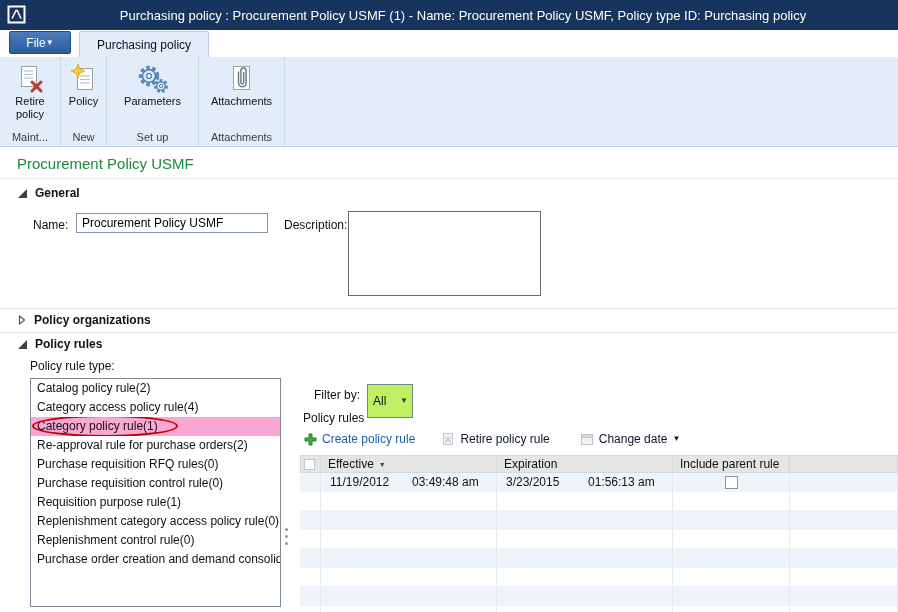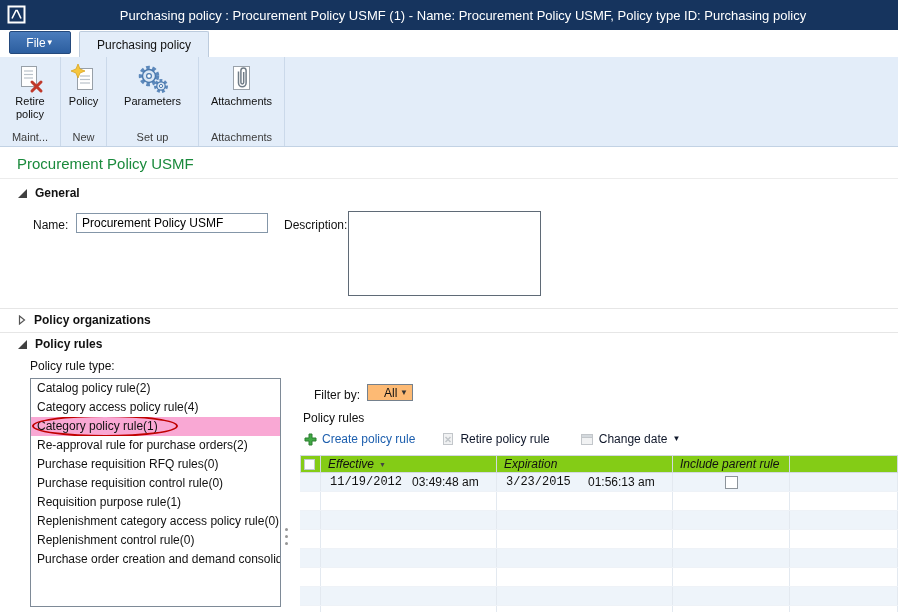--- a/index.html
+++ b/index.html
@@ -37,39 +37,39 @@
   .desc-box{position:absolute;border:1px solid #5f6a76;background:#fff;resize:none;font:inherit;padding:2px 4px;}
 
   .listbox{position:absolute;left:30px;top:378px;width:251px;height:229px;border:1px solid #7e8a97;background:#fff;overflow:hidden;}
   .list-item{height:19px;line-height:19px;padding-left:6px;white-space:nowrap;overflow:hidden;position:relative;cursor:default;}
   .list-item.selected{background:#f9a8d4;}
   .red-ellipse{position:absolute;left:1px;top:-2px;width:146px;height:22px;border:2px solid var(--annotation-red);border-radius:50%/50%;pointer-events:none;}
 
   .splitter{position:absolute;left:285px;top:528px;display:flex;flex-direction:column;gap:4px;cursor:col-resize;}
   .splitter i{width:3px;height:3px;border-radius:50%;background:#969696;}
 
-  .filter-select{position:absolute;left:367px;top:384px;width:46px;height:17px;border:1px solid #75818d;background:#fdba74;display:flex;align-items:center;padding-left:16px;cursor:default;}
+  .filter-select{position:absolute;left:367px;top:384px;width:46px;height:34px;border:1px solid #75818d;background:#bef264;display:flex;align-items:center;padding-left:5px;cursor:default;}
   .filter-select .caret{margin-left:auto;padding-right:4px;color:#333;}
 
   .rules-toolbar{position:absolute;left:304px;top:428px;height:22px;display:flex;align-items:center;}
   .tb-item{display:flex;align-items:center;gap:5px;cursor:default;}
   .tb-link{color:var(--link-blue);}
   .tb-disabled{color:#0f172a;}
 
   .grid{position:absolute;left:300px;top:455px;width:598px;height:157px;overflow:hidden;}
-  .grid-header{display:flex;height:18px;background:#84cc16;font-style:italic;}
+  .grid-header{display:flex;height:18px;background:#e5e5e5;}
   .gh{border:1px solid #d2d9e1;border-left:none;display:flex;align-items:center;padding-left:7px;white-space:nowrap;overflow:hidden;}
   .gh.c0{border-left:1px solid #d2d9e1;padding-left:3px;}
   .sort-arrow{font-size:7px;margin-left:5px;color:#444;}
   .c0{width:21px;} .c1{width:176px;} .c2{width:176px;} .c3{width:117px;} .c4{flex:1;}
   .grid-row{display:flex;height:19px;border-bottom:1px solid #eef2f7;}
   .grid-row:nth-child(odd){background:#eef4fa;}
   .gc{border-right:1px solid #e3e9f0;display:flex;align-items:center;overflow:hidden;white-space:nowrap;}
   .gc.c1,.gc.c2{padding-left:9px;}
-  .gc .date{display:inline-block;width:82px;font-family:Liberation Mono, monospace;}
+  .gc .date{display:inline-block;width:82px;}
   .gc.center{justify-content:center;}
   .hdr-checkbox{width:11px;height:11px;border:1px solid #c3c9d0;background:#fbfcfd;display:inline-block;}
   .row-checkbox{width:13px;height:13px;border:1px solid #8d949b;background:#fff;display:inline-block;}
 </style>
 </head>
 <body>
 
 <div id="app">
 
   <div class="titlebar">

